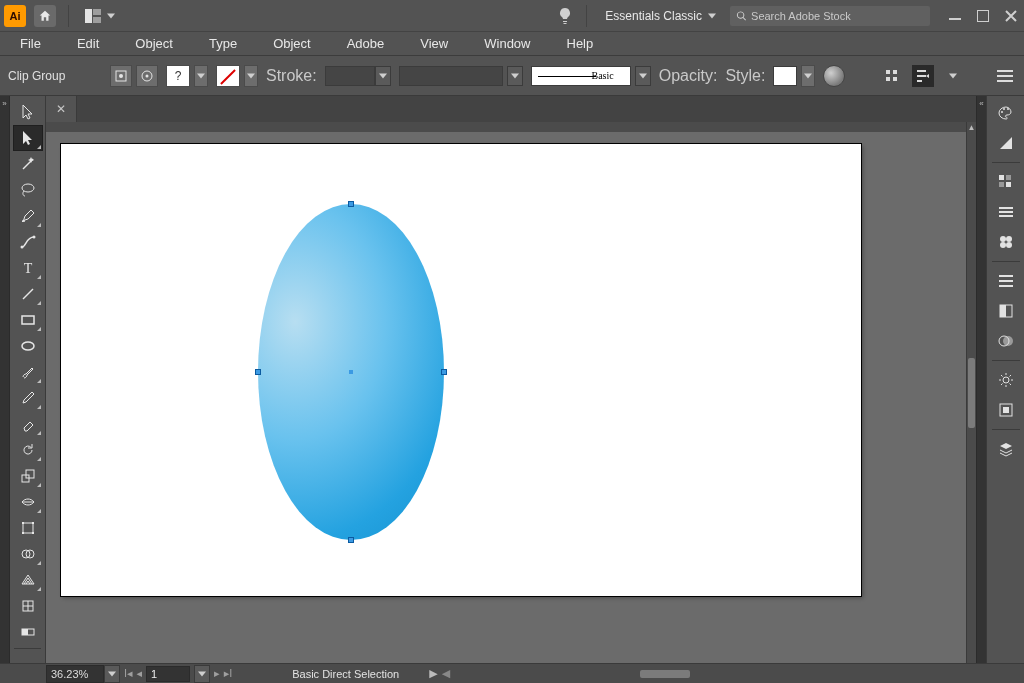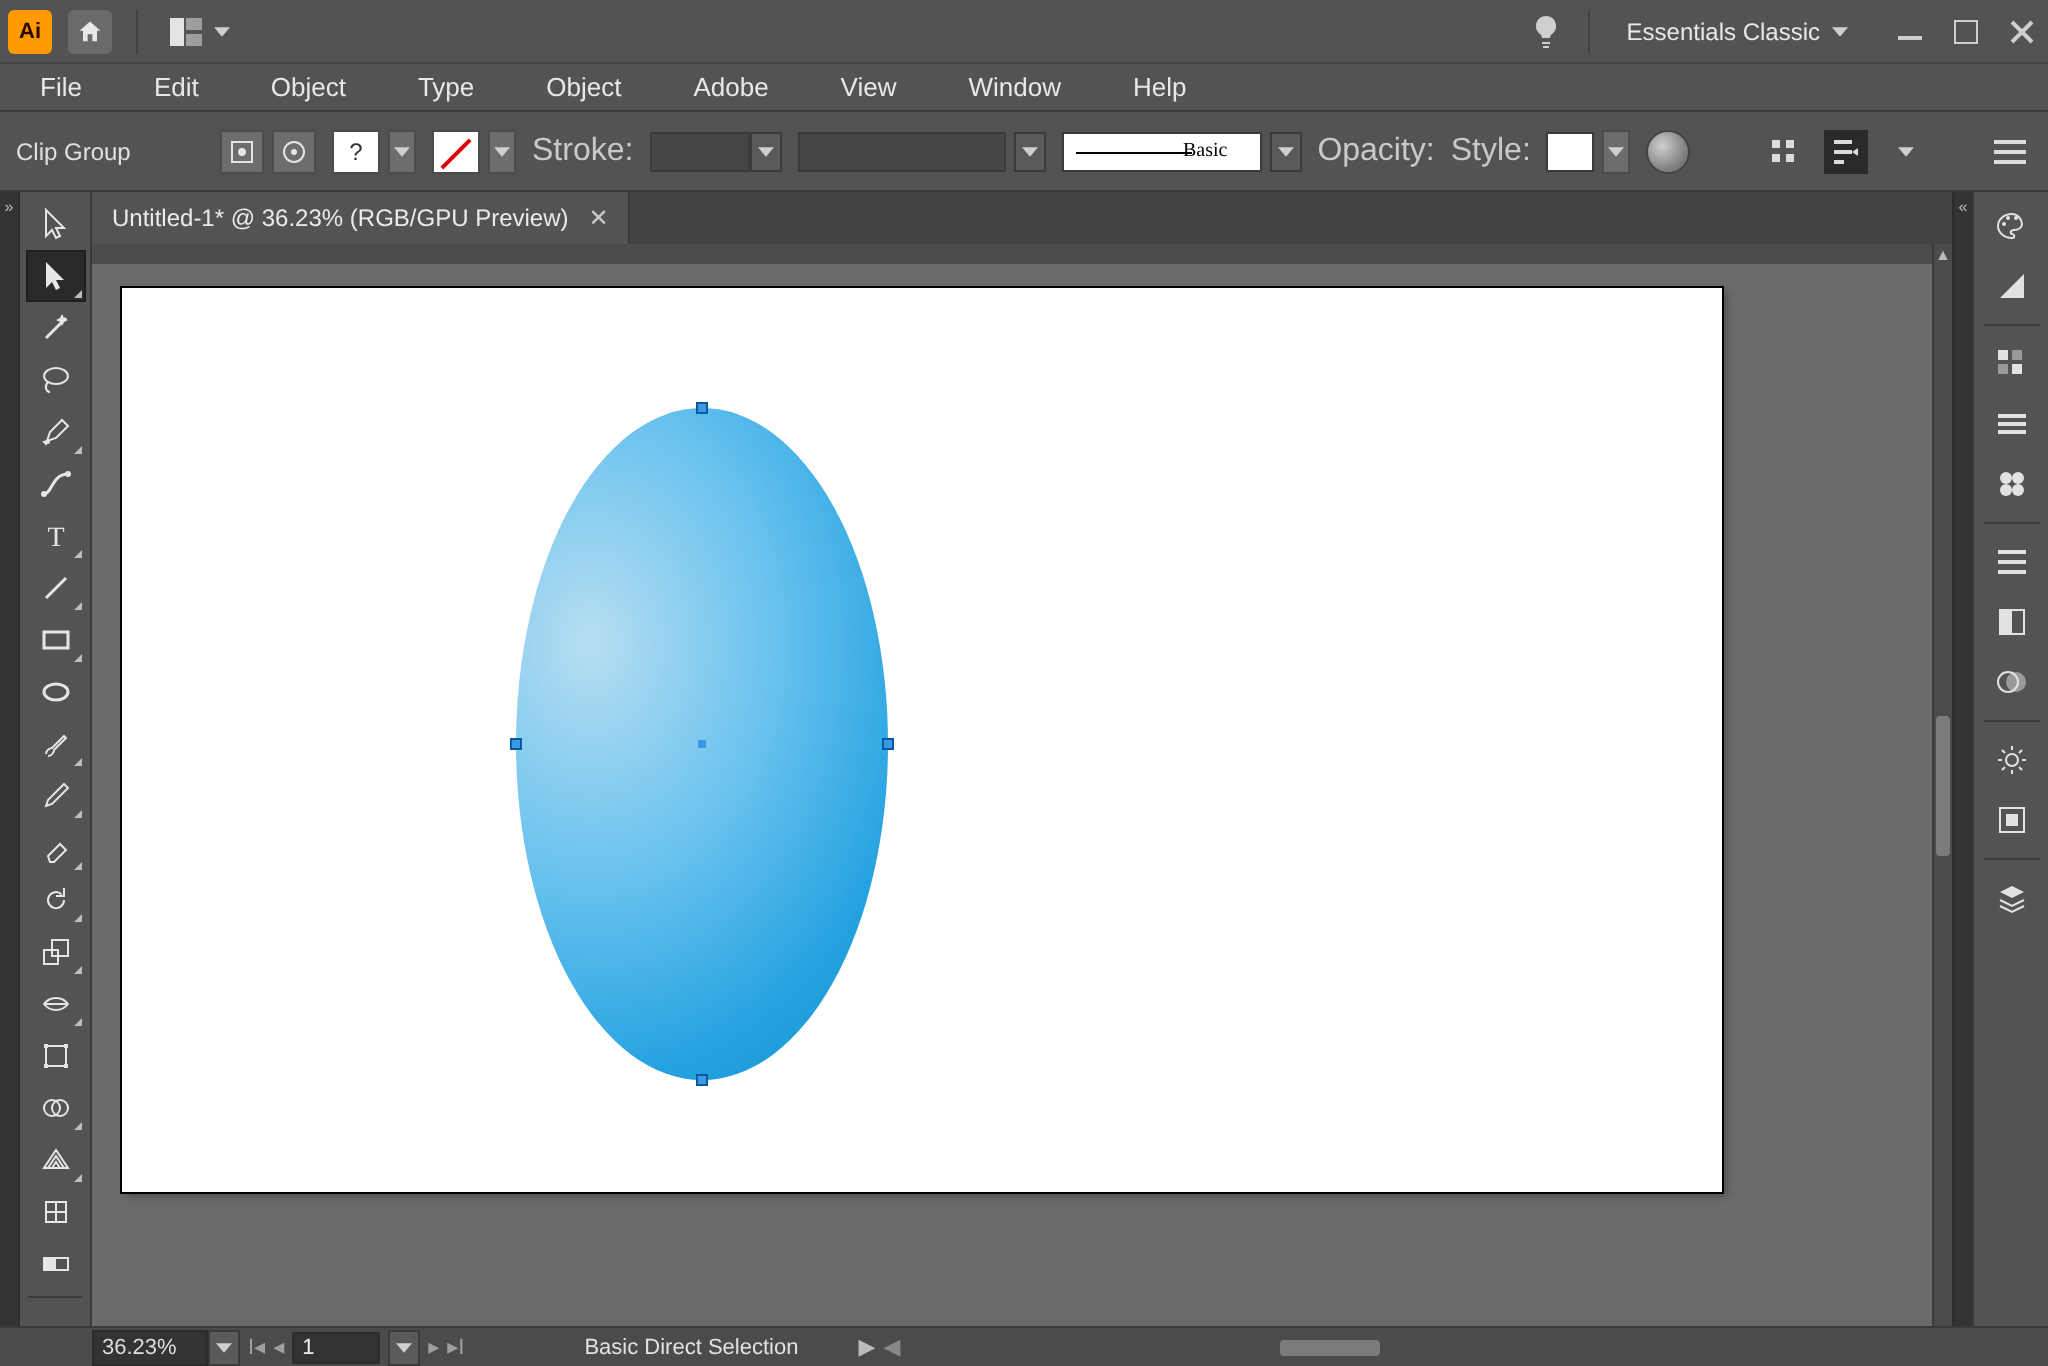--- a/index.html
+++ b/index.html
@@ -116,20 +116,26 @@
         <path d="M7 0a5 5 0 0 0-3 9c.6.5 1 1.2 1 2h4c0-.8.4-1.5 1-2a5 5 0 0 0-3-9zM5 13h4v1H5zm.5 2h3v1h-3z" fill="#cfcfcf"></path>
       </svg>
   </div>
   <div class="divider"></div>
   <div class="workspace-switch">
     <span>Essentials Classic</span>
     <svg class="chev-svg" viewBox="0 0 10 6">
         <path d="M0 0l5 6 5-6z" fill="#cfcfcf"></path>
       </svg>
   </div>
+  <div class="search-stock">
+    <svg width="12" height="12" viewBox="0 0 24 24" fill="#cfcfcf">
+        <path d="M10 2a8 8 0 1 0 4.9 14.3l5.4 5.4 1.4-1.4-5.4-5.4A8 8 0 0 0 10 2zm0 2a6 6 0 1 1 0 12 6 6 0 0 1 0-12z"></path>
+      </svg>
+    <input placeholder="Search Adobe Stock" style="">
+  </div>
   <div class="winbtns">
     <div class="winbtn">
         <svg width="12" height="12">
           <rect x="0" y="8" width="12" height="2" fill="#cfcfcf"></rect>
         </svg>
       </div>
     <div class="winbtn">
         <svg width="12" height="12">
           <rect x="0" y="0" width="12" height="12" fill="none" stroke="#cfcfcf" stroke-width="2"></rect>
         </svg>
@@ -401,21 +407,20 @@
           <rect x="2" y="5" width="12" height="6" fill="none" stroke="#e6e6e6"></rect>
           <rect x="2" y="5" width="6" height="6" fill="#e6e6e6"></rect>
         </svg>
       </div>
   <div class="sep"></div>
     </div>
 
   <div class="center">
     <div class="tabrow">
       <div class="doctab">
-        <span>Untitled-1* @ 36.23% (RGB/GPU Preview)</span>
         <span class="close">✕</span>
       </div>
     </div>
     <div class="canvaswrap">
       <div class="canvas-edge-top"></div>
       <div class="artboard">
         <div class="ellipse"></div>
 
         <div class="anchor" style="left:290px;top:60px"></div>
         <div class="anchor" style="left:290px;top:396px"></div>

